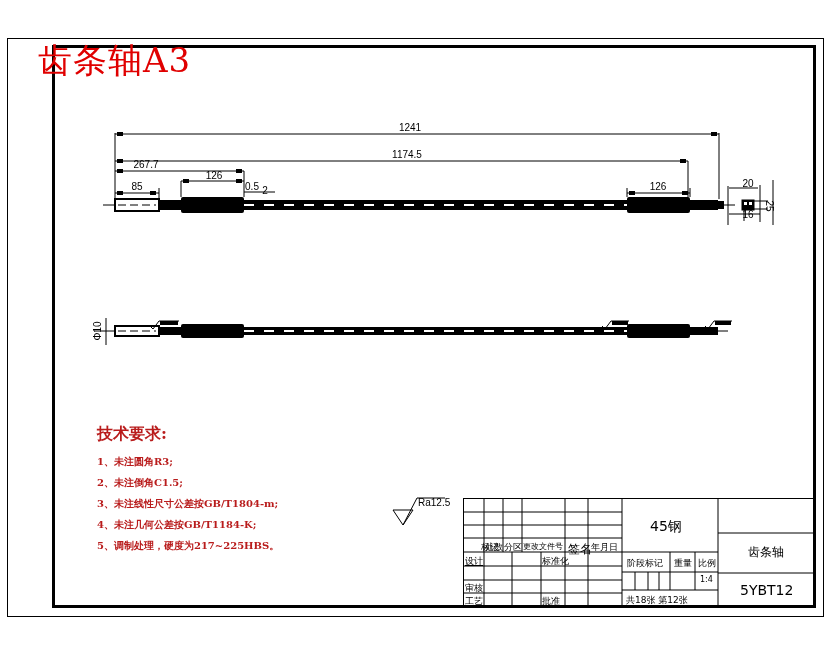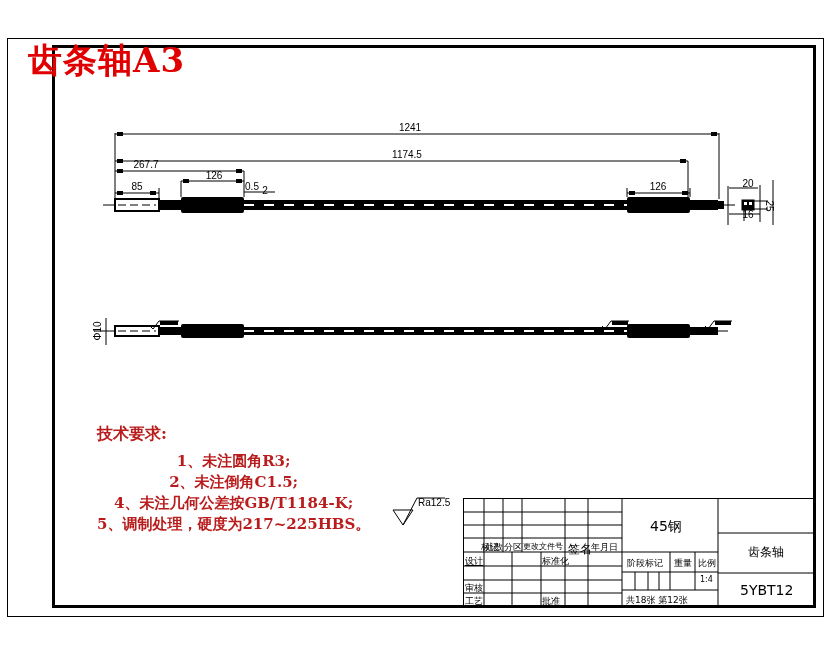--- a/index.html
+++ b/index.html
@@ -1,22 +1,22 @@
 <!DOCTYPE html>
 <html><head>
 <meta charset="utf-8">
 <style>
   html,body{margin:0;padding:0;background:#fff;}
   body{width:830px;height:654px;position:relative;overflow:hidden;font-family:"DejaVu Sans","Liberation Sans",sans-serif;}
   svg{position:absolute;left:0;top:0;}
   .dim{font-family:"Liberation Sans",sans-serif;font-size:10px;fill:#000;}
-  .title-red{position:absolute;left:28px;top:38px;color:#e00000;font-family:"DejaVu Serif",serif;font-size:34px;letter-spacing:1px;line-height:44px;font-weight:bold;}
+  .title-red{position:absolute;left:38px;top:38px;color:#e00000;font-family:"DejaVu Serif",serif;font-size:34px;letter-spacing:1px;line-height:44px;}
   .tech{position:absolute;left:97px;top:424px;font-family:"DejaVu Serif",serif;color:#b91c1c;}
   .tech .h{font-size:16px;font-weight:bold;margin-bottom:6px;}
-  .tech .li{font-size:15px;font-weight:bold;height:21px;line-height:21px;text-align:center;}
+  .tech .li{font-size:10px;font-weight:bold;height:21px;line-height:21px;}
   .tb{position:absolute;font-family:"DejaVu Sans",sans-serif;color:#000;white-space:nowrap;}
 </style>
 </head>
 <body>
 
 <svg width="830" height="654" viewBox="0 0 830 654">
 
   <rect x="7.5" y="38.5" width="816" height="578" fill="none" stroke="#000" stroke-width="1"></rect>
   <rect x="53.5" y="46.5" width="761" height="560" fill="none" stroke="#000" stroke-width="3"></rect>
 
@@ -155,20 +155,21 @@
     <line x1="718" y1="573" x2="815" y2="573"></line>
   </g>
 </svg>
 
 <div class="title-red">齿条轴A3</div>
 
 <div class="tech">
   <div class="h">技术要求:</div>
   <div class="li">1、未注圆角R3;</div>
   <div class="li">2、未注倒角C1.5;</div>
+  <div class="li">3、未注线性尺寸公差按GB/T1804-m;</div>
   <div class="li">4、未注几何公差按GB/T1184-K;</div>
   <div class="li">5、调制处理，硬度为217~225HBS。</div>
 </div>
 
 <div class="tb" style="left:465px;top:541px;font-size:9px;padding-left:16px;">标记</div>
 <div class="tb" style="left:485px;top:541px;font-size:9px;">处数</div>
 <div class="tb" style="left:504px;top:541px;font-size:9px;">分区</div>
 <div class="tb" style="left:523px;top:541px;font-size:8px;">更改文件号</div>
 <div class="tb" style="left:568px;top:541px;font-size:12px;">签名</div>
 <div class="tb" style="left:591px;top:541px;font-size:9px;">年月日</div>

